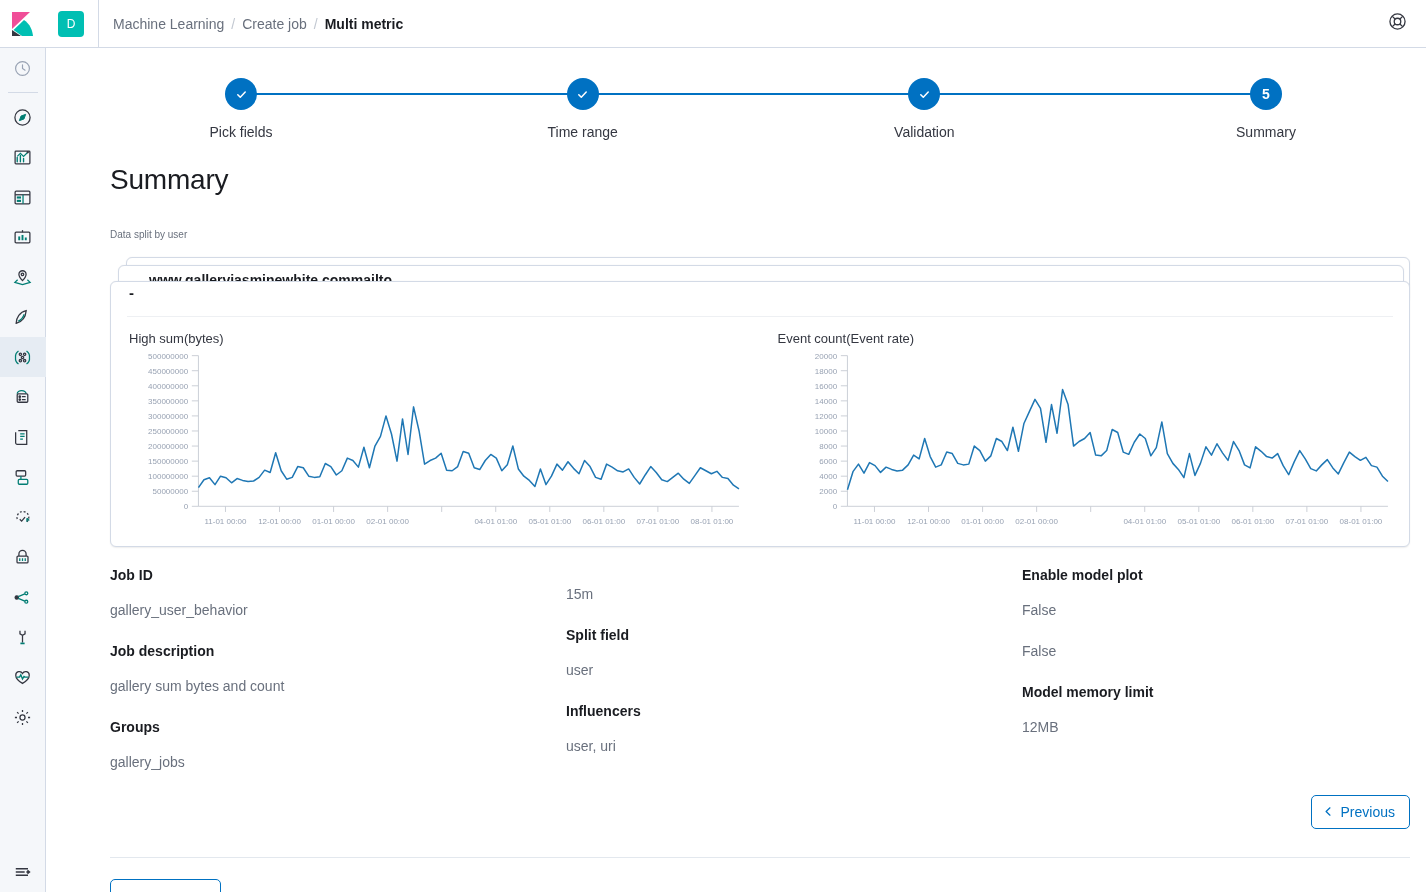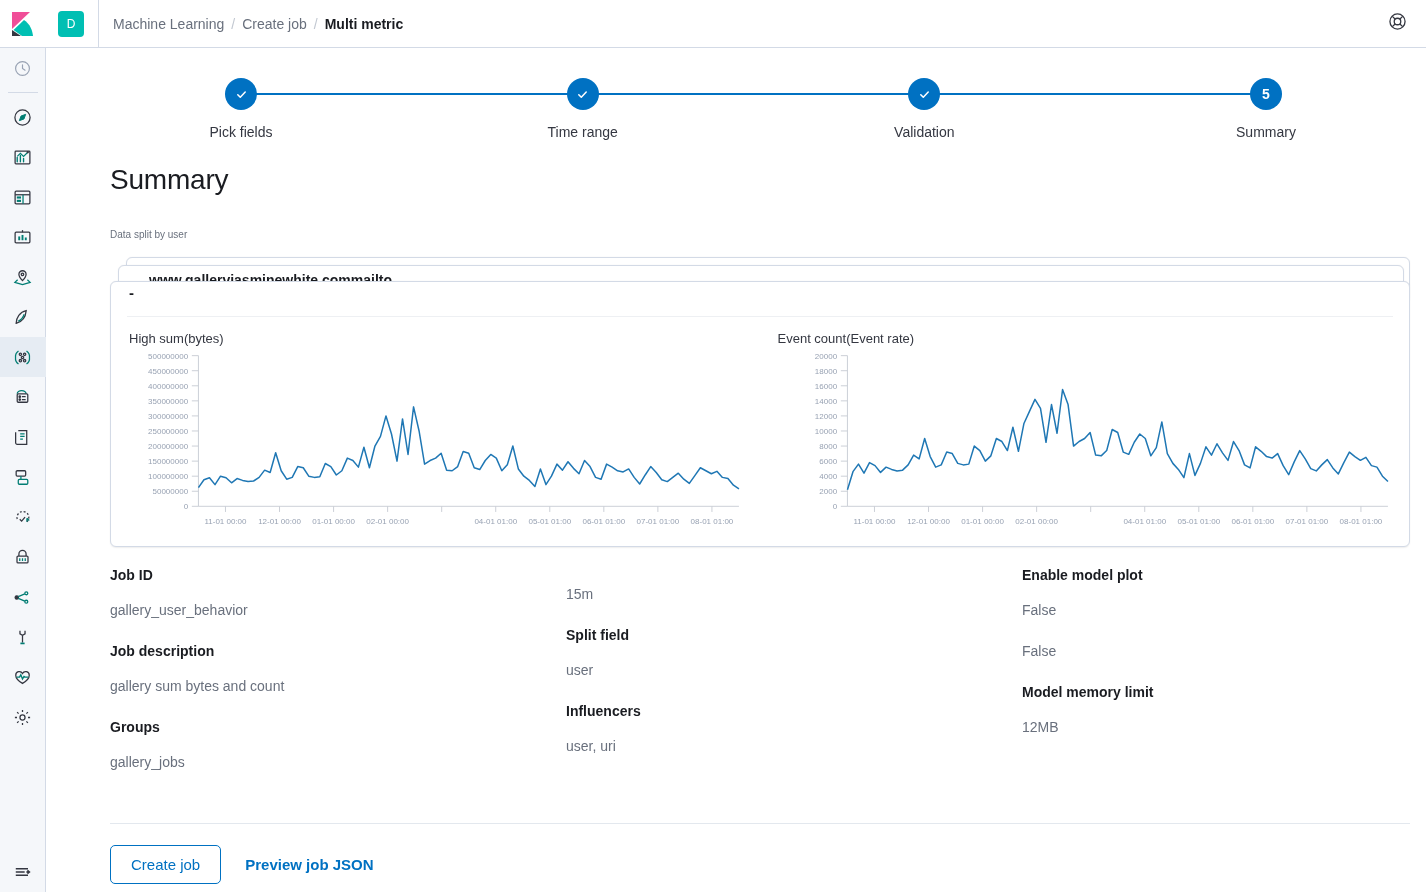--- a/index.html
+++ b/index.html
@@ -561,20 +561,30 @@
             <div class="det-item">
               <div class="det-v">False</div>
             </div>
             <div class="det-item">
               <div class="det-k">Model memory limit</div>
               <div class="det-v">12MB</div>
             </div>
           </div>
         </div>
 
+        <div class="prev-row">
+          <button class="btn-prev">
+            <span>
+              <svg width="11" height="11" viewBox="0 0 12 12" fill="none" stroke="#0071c2" stroke-width="1.4" stroke-linecap="round" stroke-linejoin="round">
+                  <path d="M7.6 2L3.4 6l4.2 4"></path>
+                </svg>
+            </span>
+            <span>Previous</span>
+          </button>
+        </div>
 
         <div class="hr"></div>
 
         <div class="footer">
           <button class="btn-create">Create job</button>
           <button class="btn-link">Preview job JSON</button>
         </div>
       </div>
     </div>
   </div>

